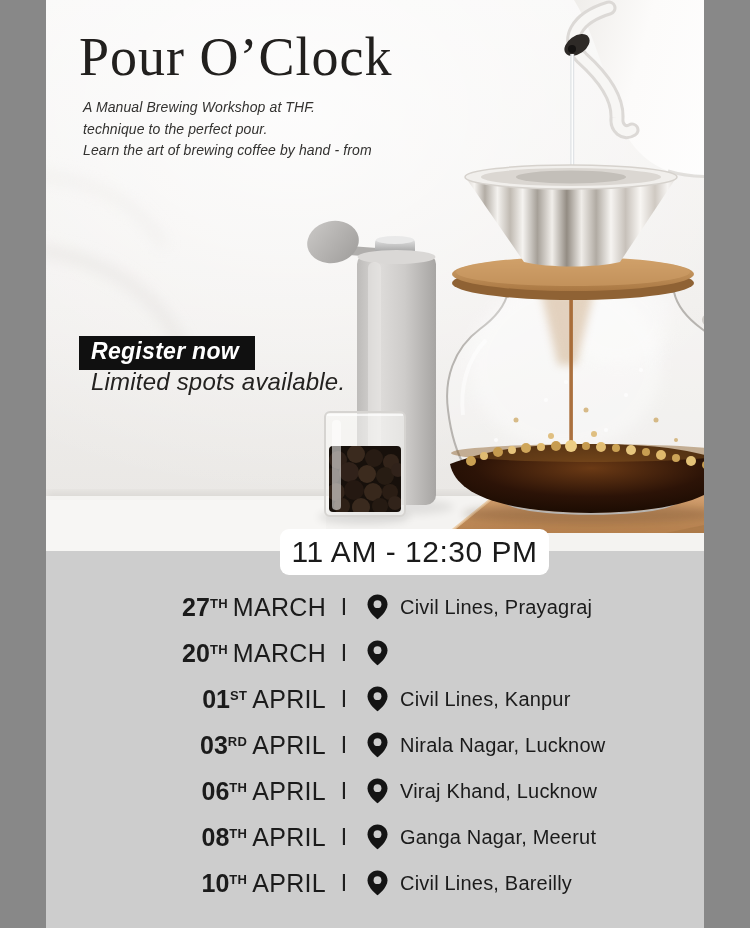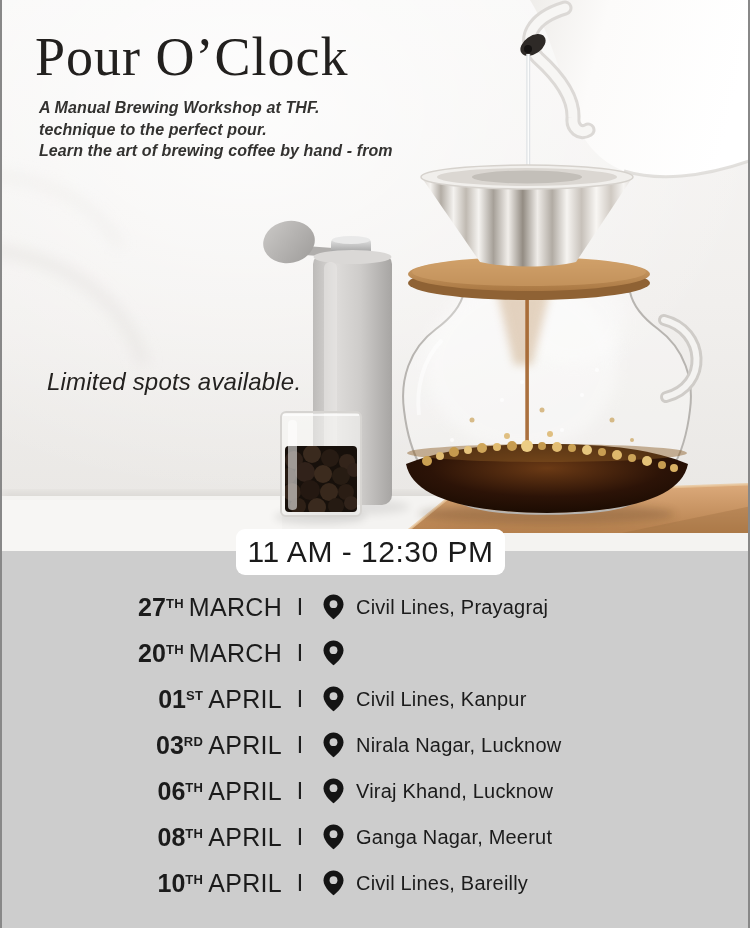--- a/index.html
+++ b/index.html
@@ -1,31 +1,31 @@
 <!DOCTYPE html>
 <html style="--schedule-bg: #cdcdcd; --time-badge-bg: #ffffff; --register-bg: #101010; --register-text: #ffffff; --text-primary: #1b1b1b;"><head>
 <meta charset="utf-8">
 <style>
   html,body{margin:0;padding:0;background:#888;}
   .poster{
-    position:relative;width:746px;height:928px;margin:0 auto;overflow:hidden;
+    position:relative;width:658px;height:928px;margin:0 auto;overflow:hidden;
     font-family:"Liberation Sans",sans-serif;background:#14b8a6;
   }
   
   .photo{position:absolute;left:0;top:0;width:750px;height:551px;}
   .photo svg{display:block;}
   
   .title{
     position:absolute;left:33px;top:30px;
     font-family:"Liberation Serif","DejaVu Serif",serif;
     font-size:54px;font-weight:500;letter-spacing:1px;color:#22201e;line-height:1;
   }
   .subtitle{
     position:absolute;left:37px;top:97px;
-    font-style:italic;font-size:16px;line-height:21.5px;color:#333230;letter-spacing:.1px;font-weight:bold;
+    font-style:italic;font-size:14px;line-height:21.5px;color:#333230;letter-spacing:.1px;
   }
   .register-badge{
     position:absolute;left:33px;top:336px;
     background:var(--register-bg,#111);color:var(--register-text,#fff);
     font-style:italic;font-weight:700;font-size:23px;
     padding:2px 16px 5px 12px;letter-spacing:.3px;border:0;cursor:pointer;
     font-family:"Liberation Sans",sans-serif;
   }
   .note{
     position:absolute;left:45px;top:368px;
@@ -273,20 +273,21 @@
   </div>
 
   <div class="title">Pour O’Clock</div>
 
   <div class="subtitle">
     <div>A Manual Brewing Workshop at THF.</div>
     <div>technique to the perfect pour.</div>
     <div>Learn the art of brewing coffee by hand - from</div>
   </div>
 
+  <button class="register-badge">Register now</button>
   <div class="note">Limited spots available.</div>
 
   <div class="time-badge">11 AM - 12:30 PM</div>
 
   <div class="schedule">
     <div class="schedule-list">
         <div class="event-row">
     <div class="date"><span class="day">27</span><span class="ord">TH</span><span class="month">MARCH</span></div>
     <div class="sep">I</div>
     <div class="pin">

